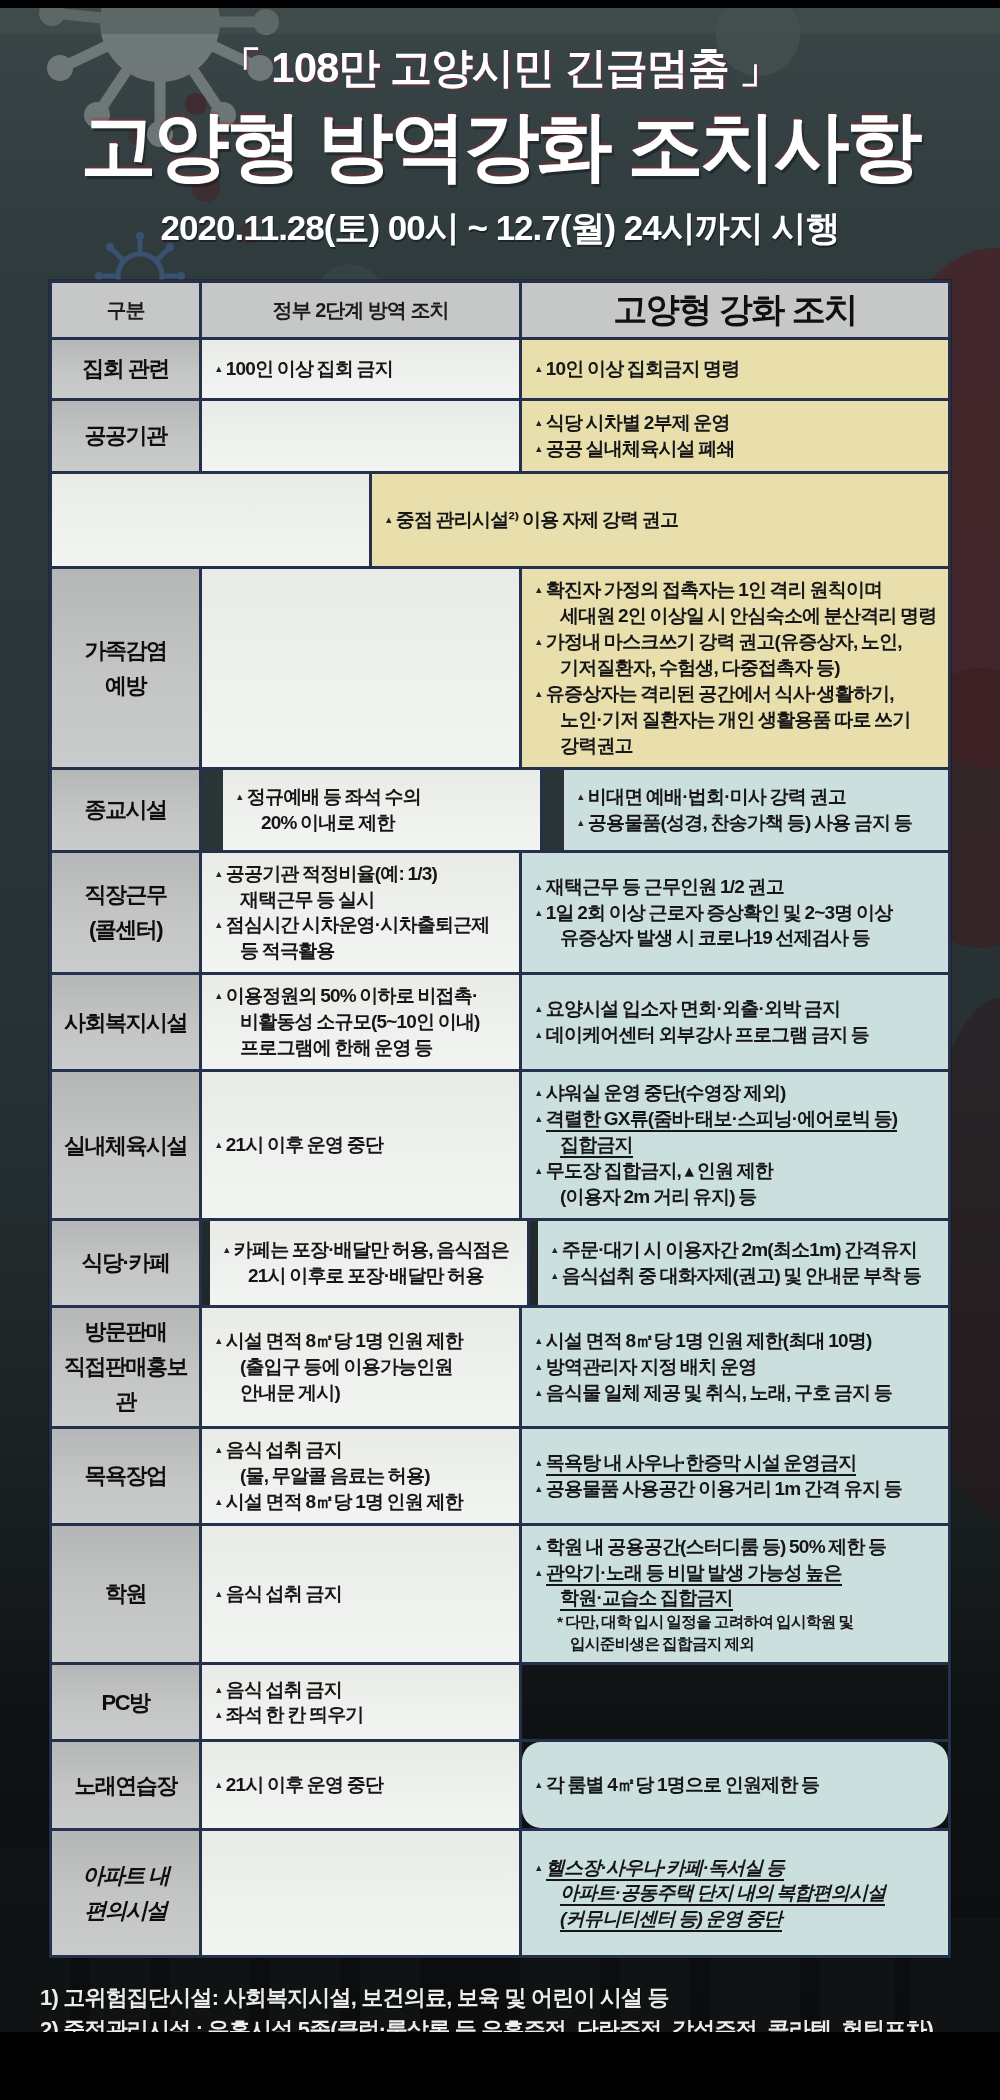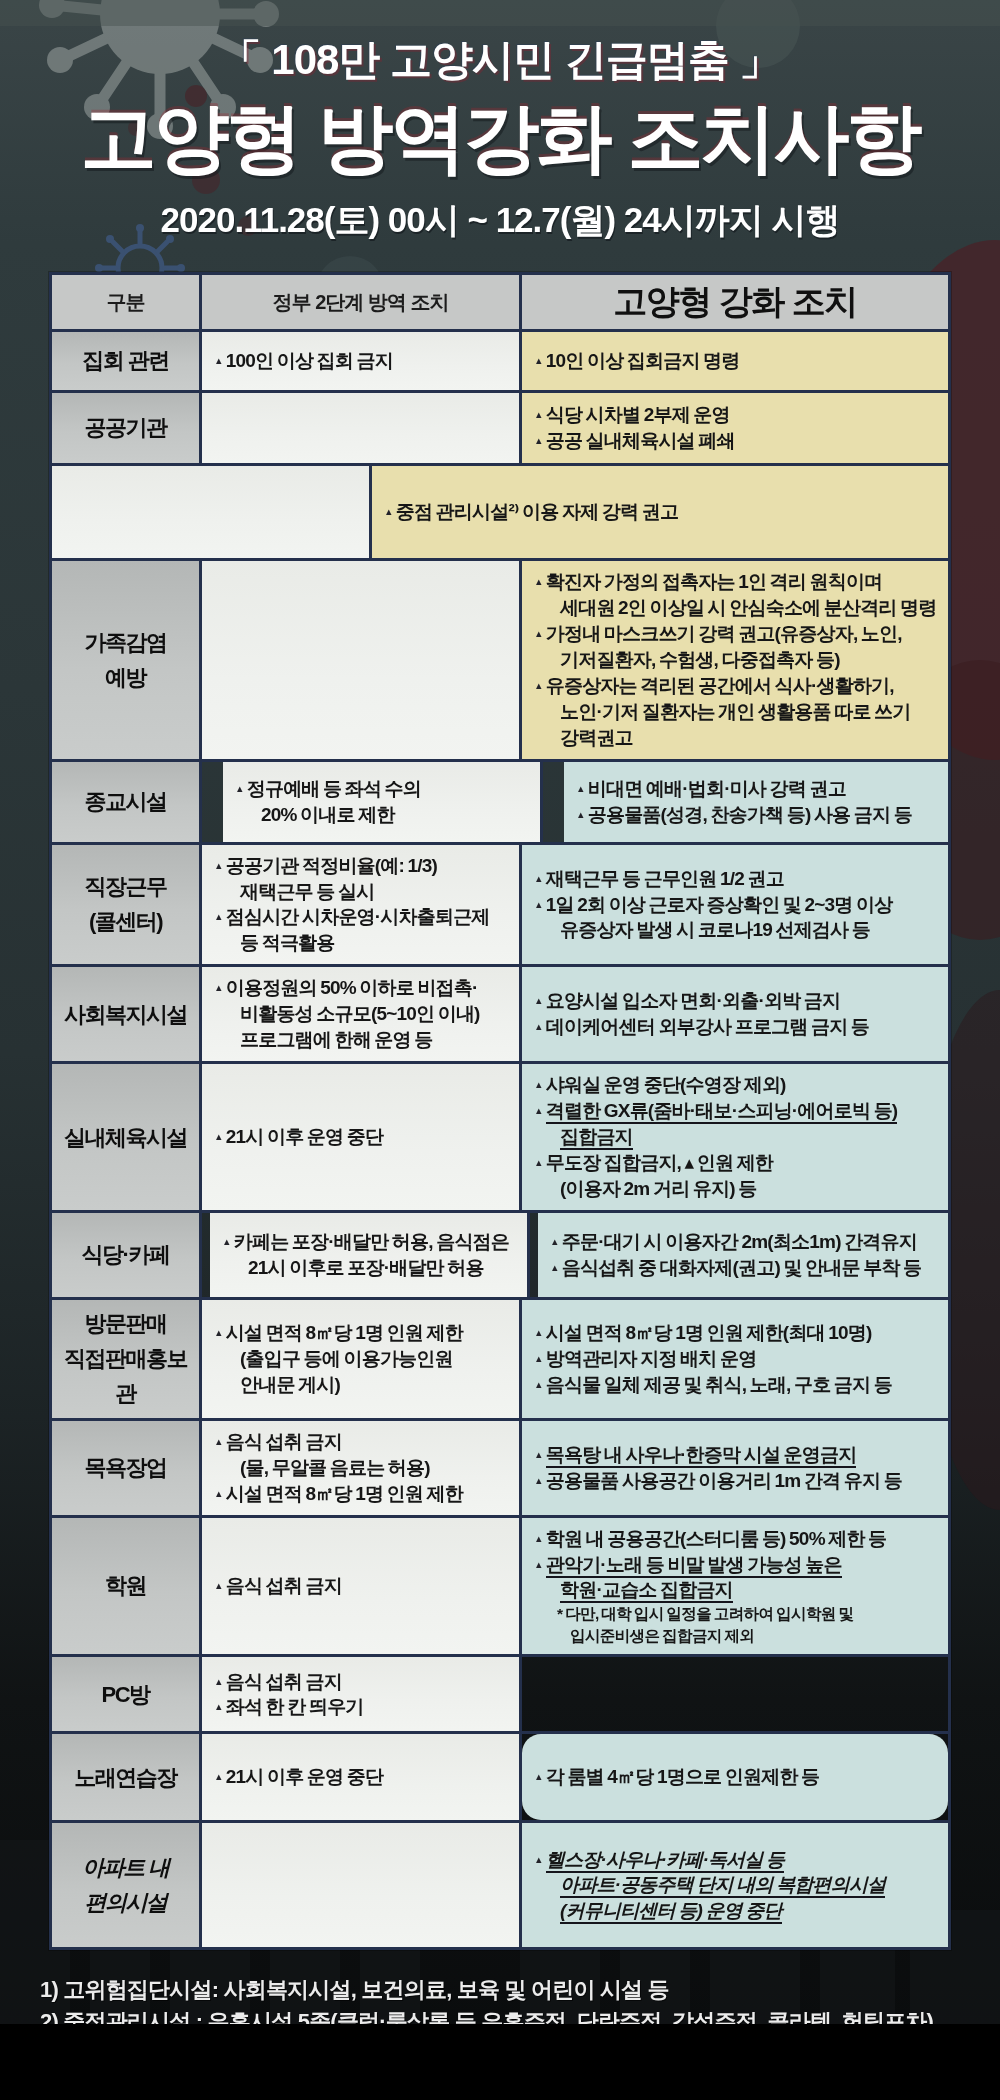--- a/index.html
+++ b/index.html
@@ -3,21 +3,21 @@
 <meta charset="utf-8">
 <style>
   :root{
     --navy:#24304c;
     --ink:#161616;
   }
   html,body{margin:0;padding:0;background:#000;}
   .page{
     position:relative;
     width:1000px;height:2024px;
-    margin:0 auto;
+    margin:8px auto;
     overflow:hidden;
     background:linear-gradient(180deg,#3a4547 0%,#2f3b3d 12%,#2b3638 34%,#273133 52%,#1c2325 70%,#101314 84%,#0a0c0d 100%);
     font-family:"Liberation Sans","DejaVu Sans",sans-serif;
     font-weight:bold;
     -webkit-font-smoothing:antialiased;
   }
   
   .bg-deco{position:absolute;inset:0;pointer-events:none;}
   .topband{position:absolute;left:0;top:0;width:1000px;height:26px;background:#46514f;opacity:.45;}
   

